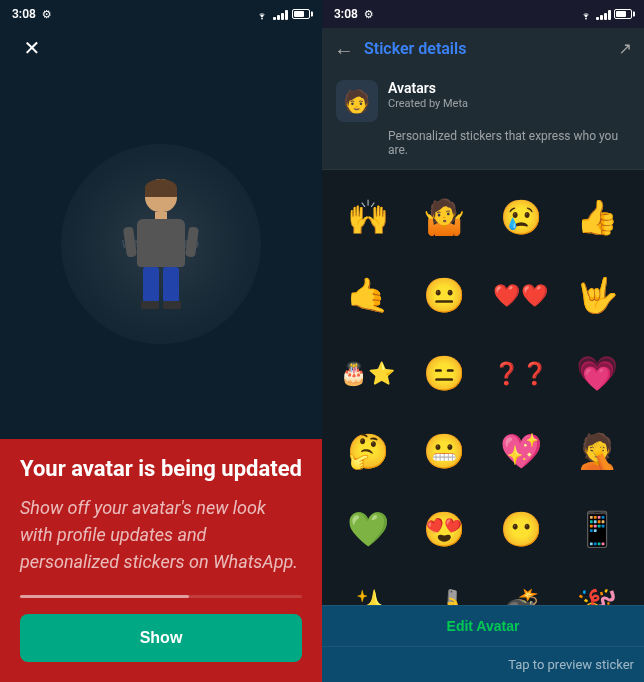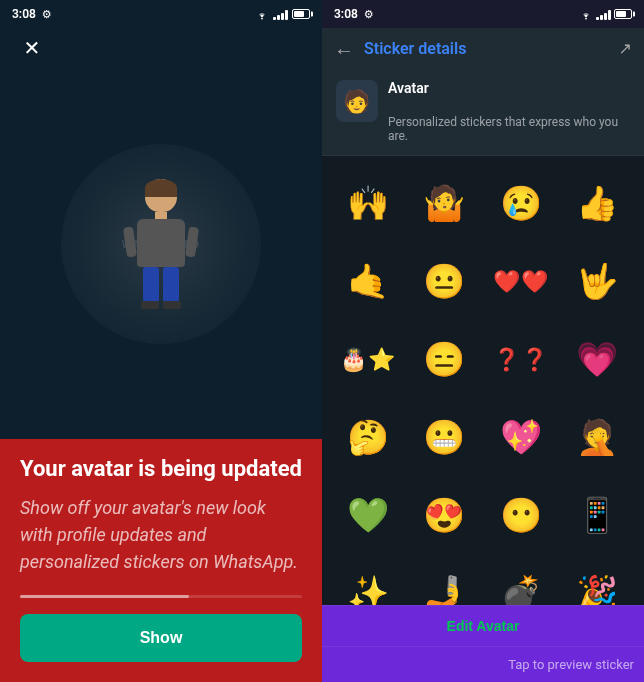--- a/index.html
+++ b/index.html
@@ -309,21 +309,21 @@
       display: flex;
       align-items: center;
       justify-content: center;
       cursor: pointer;
       font-size: 34px;
       position: relative;
     }
 
     
     .bottom-actions {
-      background: #6d28d9;
+      background: #0c4a6e;
       border-top: 1px solid rgba(255,255,255,0.07);
     }
     .edit-avatar-btn {
       width: 100%;
       padding: 12px;
       background: transparent;
       border: none;
       border-bottom: 1px solid rgba(255,255,255,0.07);
       color: #00c853;
       font-size: 14px;
@@ -482,21 +482,22 @@
 
   <div class="top-bar">
     <span class="back-arrow">←</span>
     <span class="top-bar-title">Sticker details</span>
     <span class="share-icon">↗</span>
   </div>
 
   <div class="sticker-info">
     <div class="sticker-avatar-thumb">🧑</div>
     <div class="sticker-info-text">
-      <div class="sticker-info-name">Avatar</div>
+      <div class="sticker-info-name">Avatars</div>
+      <div class="sticker-info-creator">Created by Meta</div>
       <div class="sticker-info-desc">Personalized stickers that express who you are.</div>
     </div>
   </div>
 
   <div class="sticker-grid">
 
     <div class="sticker-row">
       <div class="sticker-cell">🙌</div>
       <div class="sticker-cell">🤷</div>
       <div class="sticker-cell">😢</div>

